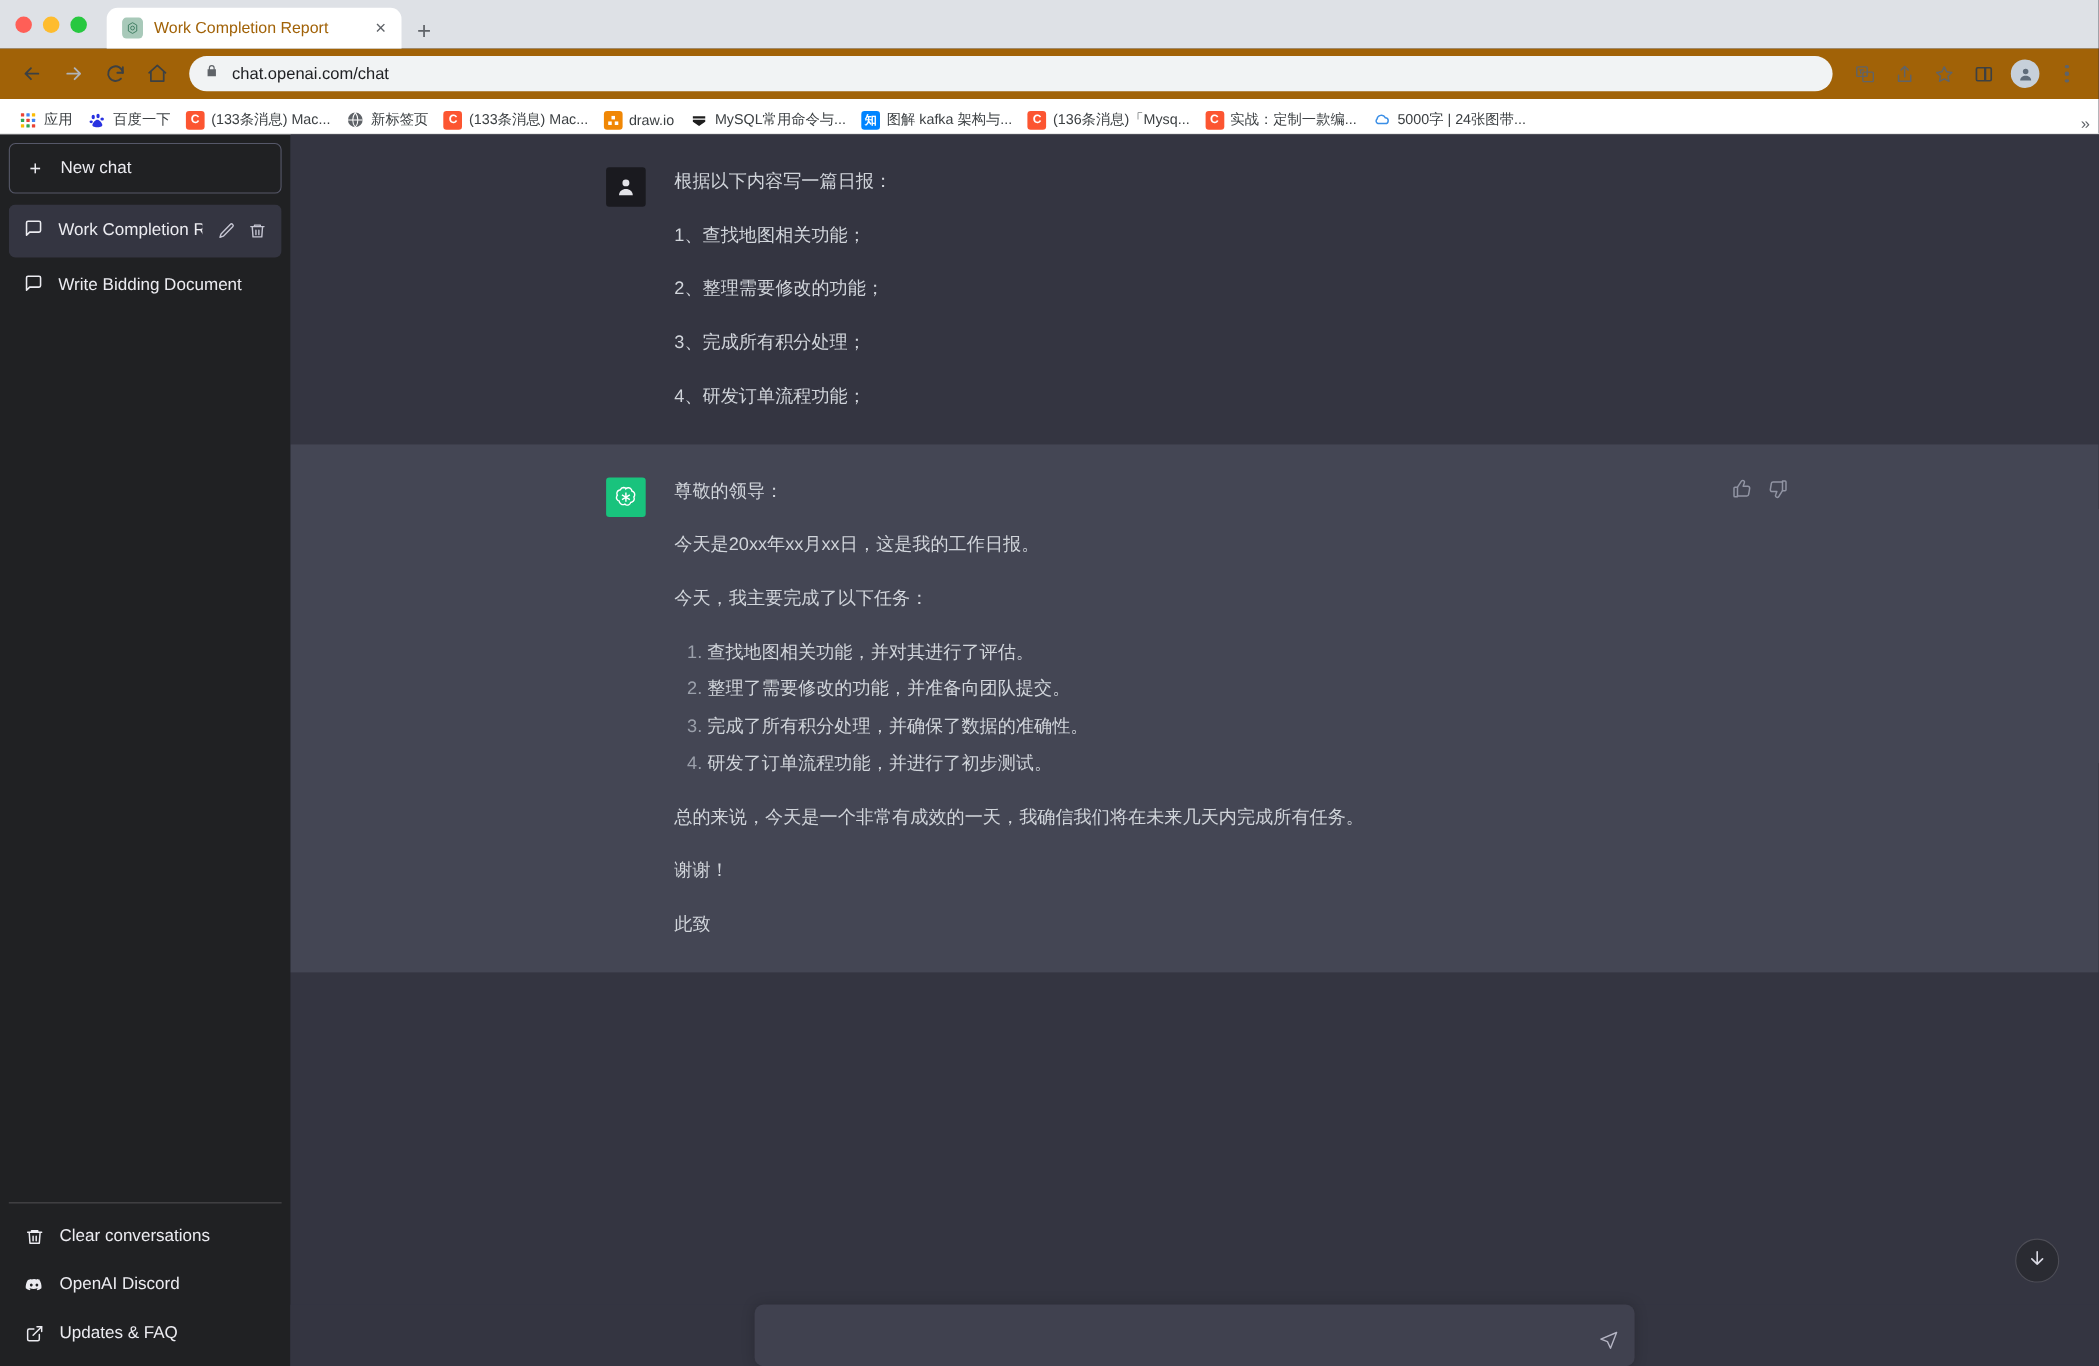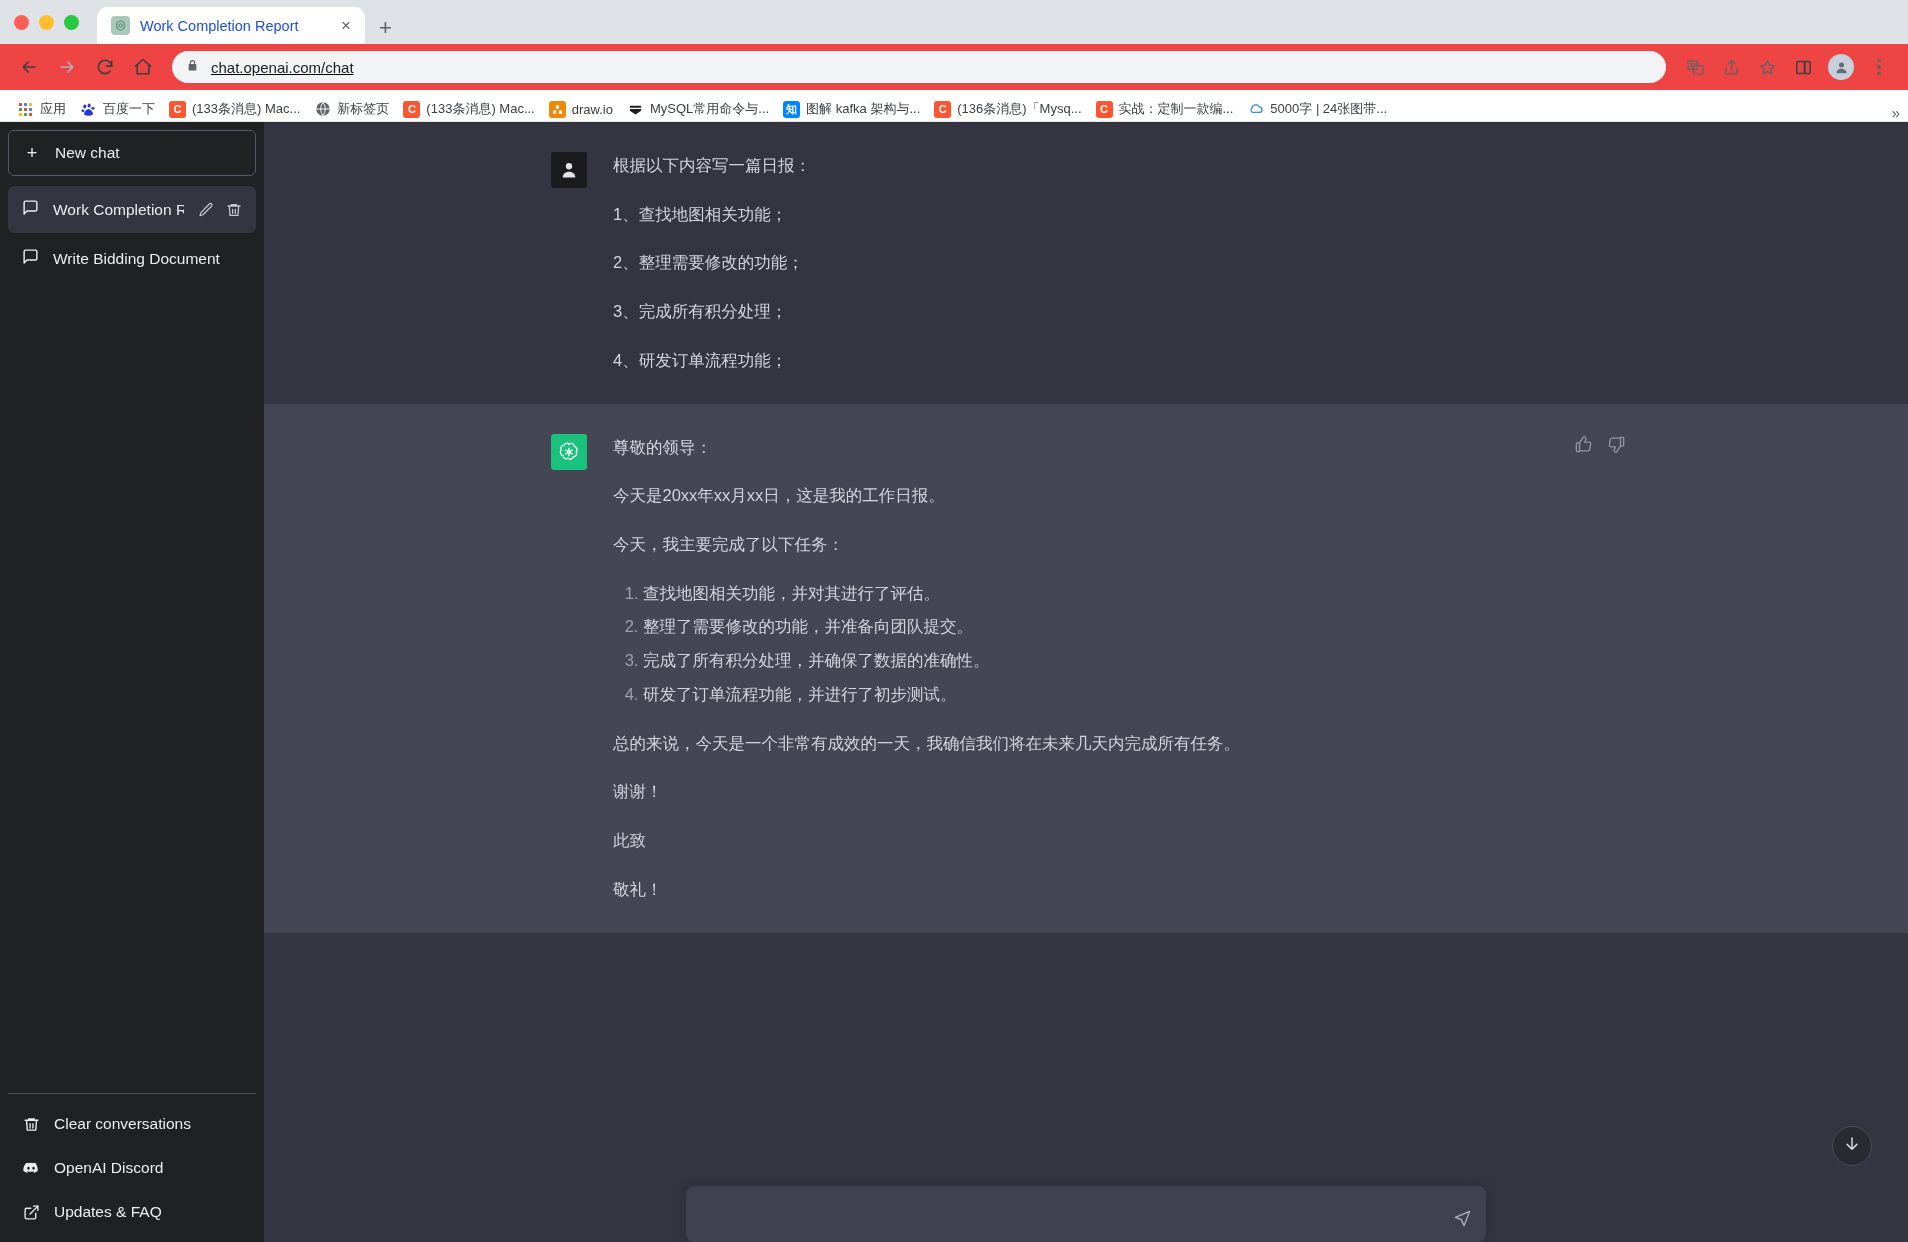--- a/index.html
+++ b/index.html
@@ -26,29 +26,29 @@
   .tab {
     height: 37px; width: 268px; background: #ffffff;
     border-radius: 10px 10px 0 0; display: flex; align-items: center;
     padding: 0 10px 0 14px; gap: 10px; position: relative;
   }
   .tab-favicon {
     width: 19px; height: 19px; border-radius: 4px; background: #a8c9b9;
     display: flex; align-items: center; justify-content: center; flex: 0 0 19px;
   }
   .tab-title {
-    font-size: 14.5px; color: #1d4ed8; white-space: nowrap; overflow: hidden;
+    font-size: 14.5px; color: #a16207; white-space: nowrap; overflow: hidden;
     text-overflow: ellipsis; flex: 1;
   }
   .tab-close { font-size: 17px; color: #5f6368; cursor: pointer; line-height: 1; padding: 2px 4px; }
   .newtab { font-size: 22px; color: #5f6368; margin-left: 14px; margin-bottom: 5px; cursor: pointer; line-height: 1; }
 
   .toolbar {
-    height: 46px; background: #ef4444; display: flex; align-items: center;
-    padding: 0 12px; gap: 4px; flex: 0 0 46px; text-decoration: underline;
+    height: 46px; background: #a16207; display: flex; align-items: center;
+    padding: 0 12px; gap: 4px; flex: 0 0 46px;
   }
   .tb-btn {
     width: 34px; height: 34px; display: flex; align-items: center; justify-content: center;
     border-radius: 50%; cursor: pointer; color: #5f6368; flex: 0 0 34px;
   }
   .omnibox {
     flex: 1; height: 32px; background: #f1f3f4; border-radius: 16px;
     display: flex; align-items: center; padding: 0 14px; gap: 12px;
     margin: 0 8px; min-width: 0;
   }
@@ -455,21 +455,20 @@
               <p>今天，我主要完成了以下任务：</p>
               <ol>
                 <li>查找地图相关功能，并对其进行了评估。</li>
                 <li>整理了需要修改的功能，并准备向团队提交。</li>
                 <li>完成了所有积分处理，并确保了数据的准确性。</li>
                 <li>研发了订单流程功能，并进行了初步测试。</li>
               </ol>
               <p>总的来说，今天是一个非常有成效的一天，我确信我们将在未来几天内完成所有任务。</p>
               <p>谢谢！</p>
               <p class="sig">此致</p>
-              <p class="sig">敬礼！</p>
             </div>
             <div class="msg-actions">
               <span class="ic">
                 <svg width="19" height="19" viewBox="0 0 24 24" fill="none" stroke="#9194a3" stroke-width="1.7" stroke-linecap="round" stroke-linejoin="round">
                     <path d="M7 10v11H4a1 1 0 01-1-1v-9a1 1 0 011-1z"></path>
                     <path d="M7 10l4.5-7a2 2 0 013.4 2L13.5 9H19a2 2 0 012 2.3l-1.2 7A2 2 0 0117.8 20H7"></path>
                   </svg>
               </span>
               <span class="ic">
                 <svg width="19" height="19" viewBox="0 0 24 24" fill="none" stroke="#9194a3" stroke-width="1.7" stroke-linecap="round" stroke-linejoin="round">

